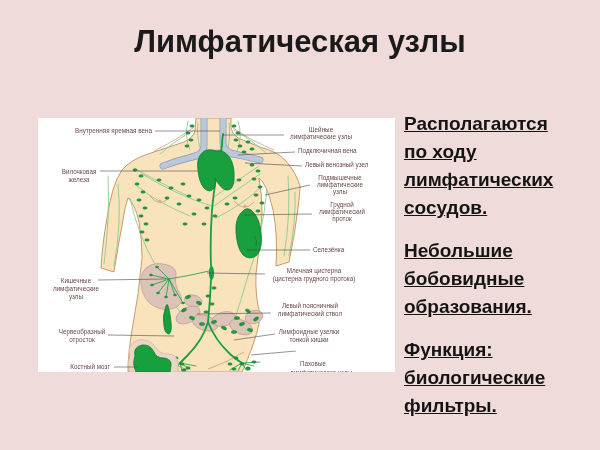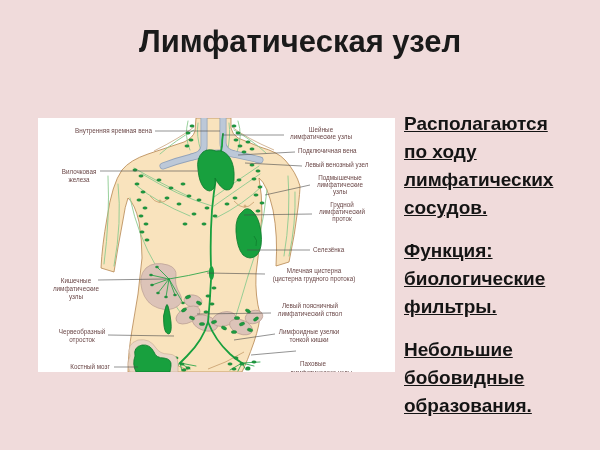--- a/index.html
+++ b/index.html
@@ -27,26 +27,26 @@
   .duct{stroke:var(--green);stroke-width:1.8;fill:none;stroke-linecap:round;}
   .fanline{stroke:var(--green);stroke-width:0.8;fill:none;stroke-linecap:round;}
   .node{fill:var(--node);stroke:var(--green-dark);stroke-width:0.4;}
   .organ{fill:var(--green);stroke:var(--green-dark);stroke-width:0.8;}
   .gut{fill:var(--gut);stroke:var(--gut-line);stroke-width:0.7;}
   .skinline{stroke:var(--skin-line);stroke-width:0.6;fill:none;}
 </style>
 </head>
 <body>
 
-<div class="title">Лимфатическая узел</div>
+<div class="title">Лимфатическая узлы</div>
 
 <div class="content">
   <p>Располагаются по ходу лимфатических сосудов.</p>
+  <p>Небольшие бобовидные образования.</p>
   <p>Функция: биологические фильтры.</p>
-  <p>Небольшие бобовидные образования.</p>
 </div>
 
 <div class="panel">
 <svg width="357" height="254" viewBox="0 0 357 254">
 
   <path fill="var(--skin)" stroke="var(--skin-line)" stroke-width="0.8" d="M158,0 L157,13 Q155,20 146,24 L110,36 Q92,42 84,52 Q74,66 69,100 Q64,128 63,150 L76,154 Q80,128 85,102 Q87,88 90,80 Q97,86 101,104 Q104,122 104,140 Q101,176 94,212 Q90,236 90,254 L204,254 Q209,244 216,224 Q222,206 222,196 Q217,178 218,156 Q222,128 224,96 Q224,76 221,60 Q229,66 235,92 Q240,118 238,148 L251,144 Q257,116 260,90 Q262,74 262,68 Q258,54 247,42 Q240,34 222,29 L200,20 Q194,16 193,10 L193,0 Z"></path>
   <path class="skinline" d="M194,9 Q208,20 236,32"></path>
   <path class="skinline" d="M156,9 Q142,20 116,33"></path>
   <path class="skinline" d="M112,78 Q121,90 131,80"></path>
   <circle class="skinline" cx="122" cy="83" r="1" fill="none"></circle>

